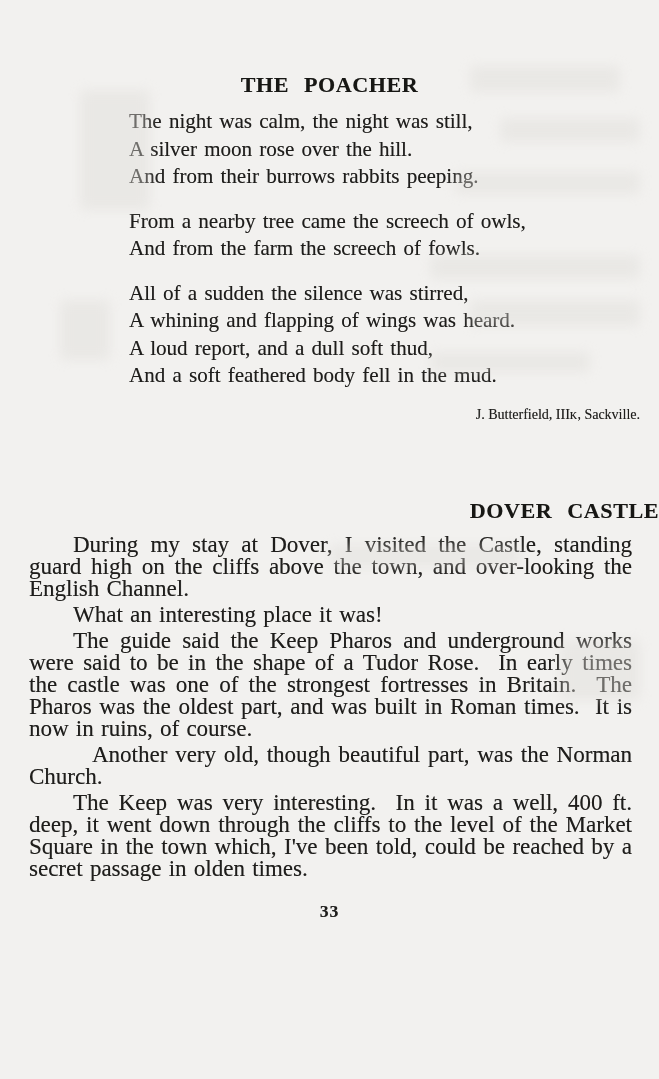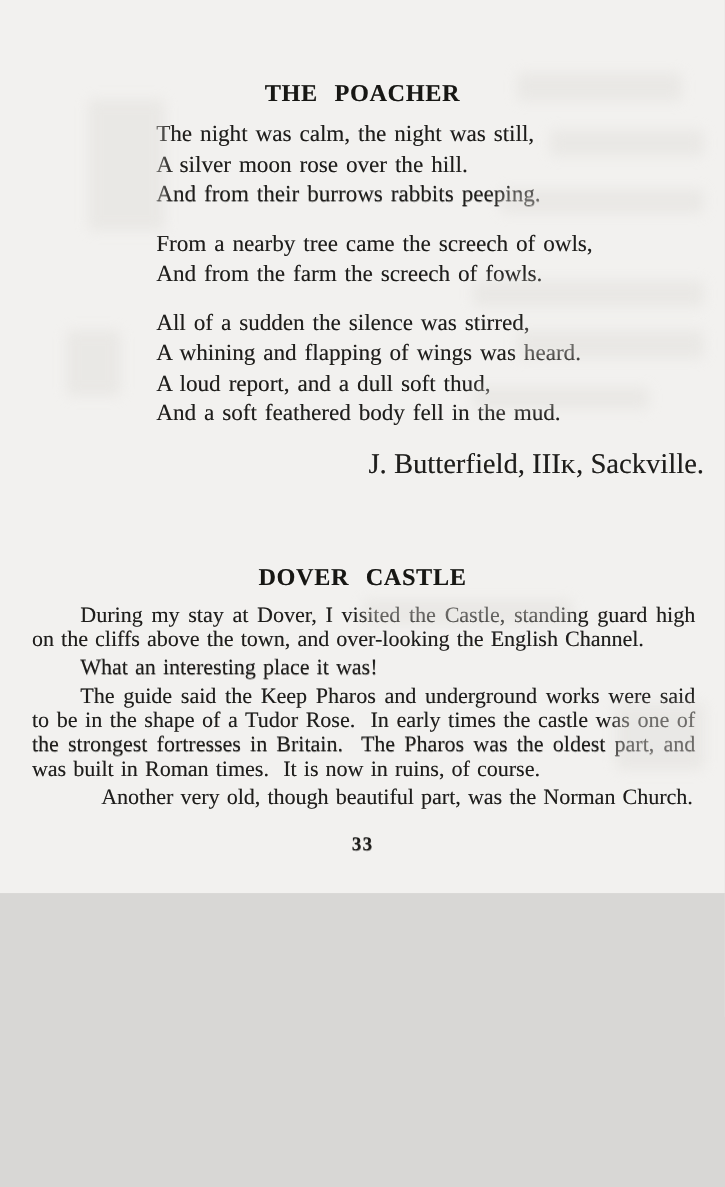--- a/index.html
+++ b/index.html
@@ -1,20 +1,20 @@
 <!DOCTYPE html>
 <html style="--paper: #f2f1ef; --ink: #1e1d1b;"><head>
 <meta charset="utf-8">
 <style>
   :root { --paper:#f2f1ef; --ink:#1e1d1b; }
   * { margin:0; padding:0; box-sizing:border-box; }
   body { background:#d8d7d5; font-family:"Liberation Serif","DejaVu Serif",serif; }
   .page {
     position:relative;
-    width:659px; height:812px;
+    width:659px; height:1079px;
     background:var(--paper);
     color:var(--ink);
     overflow:hidden;
     text-shadow:0.2px 0.2px 0.35px rgba(25,25,22,.45);
   }
   
   .mottle {
     position:absolute;
     background:#dedcd8;
     filter:blur(6px);
@@ -31,32 +31,32 @@
     word-spacing:9px;
     color:#171714;
   }
   .poem-headline { padding-top:73px; }
   .poem {
     margin:11px 0 0 129px;
     font-size:21px;
     line-height:27.5px;
     word-spacing:2px;
   }
-  .stanza { margin-bottom:17px;margin-left:13px; }
+  .stanza { margin-bottom:17px; }
   .poem-line { white-space:nowrap; }
   .attribution {
     margin-top:12px;
     padding-right:19px;
     text-align:right;
-    font-size:26px;
+    font-size:14px;
   }
-  .essay-headline { margin-top:76px; }
+  .essay-headline { margin-top:76px;text-align:right; }
   .essay { margin-top:11px; padding:0 27px 0 29px; }
   .essay p {
-    font-size:20px;
+    font-size:23px;
     line-height:22px;
     text-align:justify;
     text-indent:44px;
     margin-bottom:4px;
     word-spacing:1.5px;
   }
   .essay p.deep-indent { text-indent:63px; }
   .page-number {
     margin-top:21px;
     text-align:center;
@@ -103,17 +103,18 @@
 
   <div class="attribution">J. Butterfield, IIIᴋ, Sackville.</div>
 
   <h2 class="headline essay-headline">DOVER CASTLE</h2>
 
   <div class="essay">
     <p>During my stay at Dover, I visited the Castle, standing guard high on the cliffs above the town, and over-looking the English Channel.</p>
     <p>What an interesting place it was!</p>
     <p>The guide said the Keep Pharos and underground works were said to be in the shape of a Tudor Rose.&nbsp; In early times the castle was one of the strongest fortresses in Britain.&nbsp; The Pharos was the oldest part, and was built in Roman times.&nbsp; It is now in ruins, of course.</p>
     <p class="deep-indent">Another very old, though beautiful part, was the Norman Church.</p>
+    <p>The Keep was very interesting.&nbsp; In it was a well, 400 ft. deep, it went down through the cliffs to the level of the Market Square in the town which, I've been told, could be reached by a secret passage in olden times.</p>
   </div>
 
   <div class="page-number">33</div>
 
 </div>
 
 </body></html>

